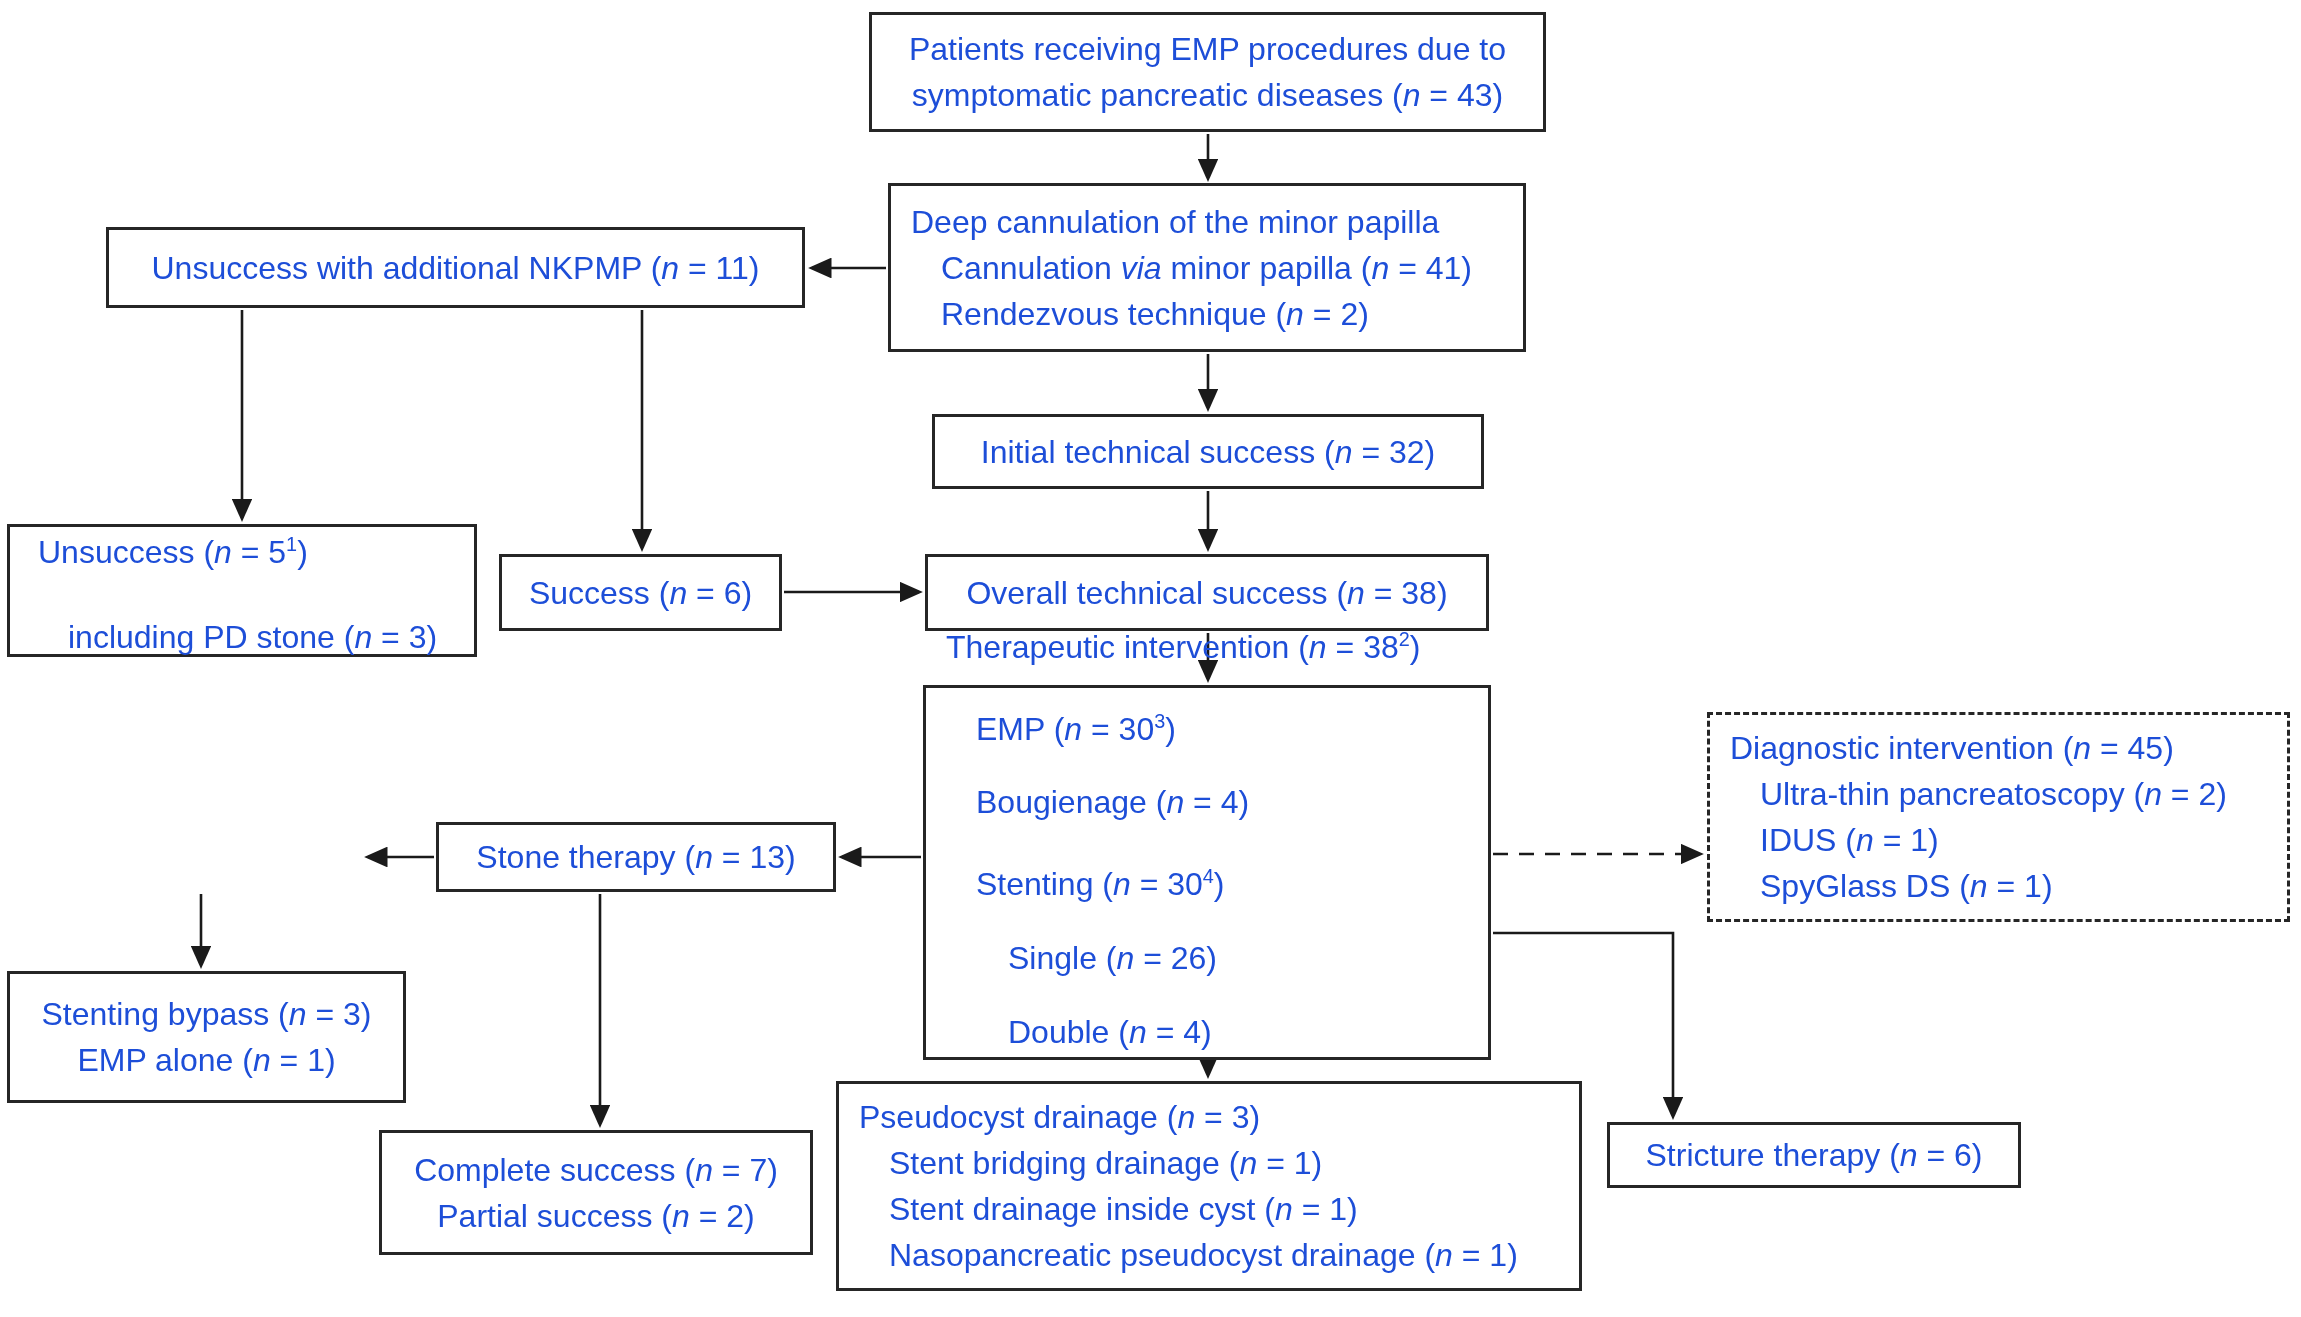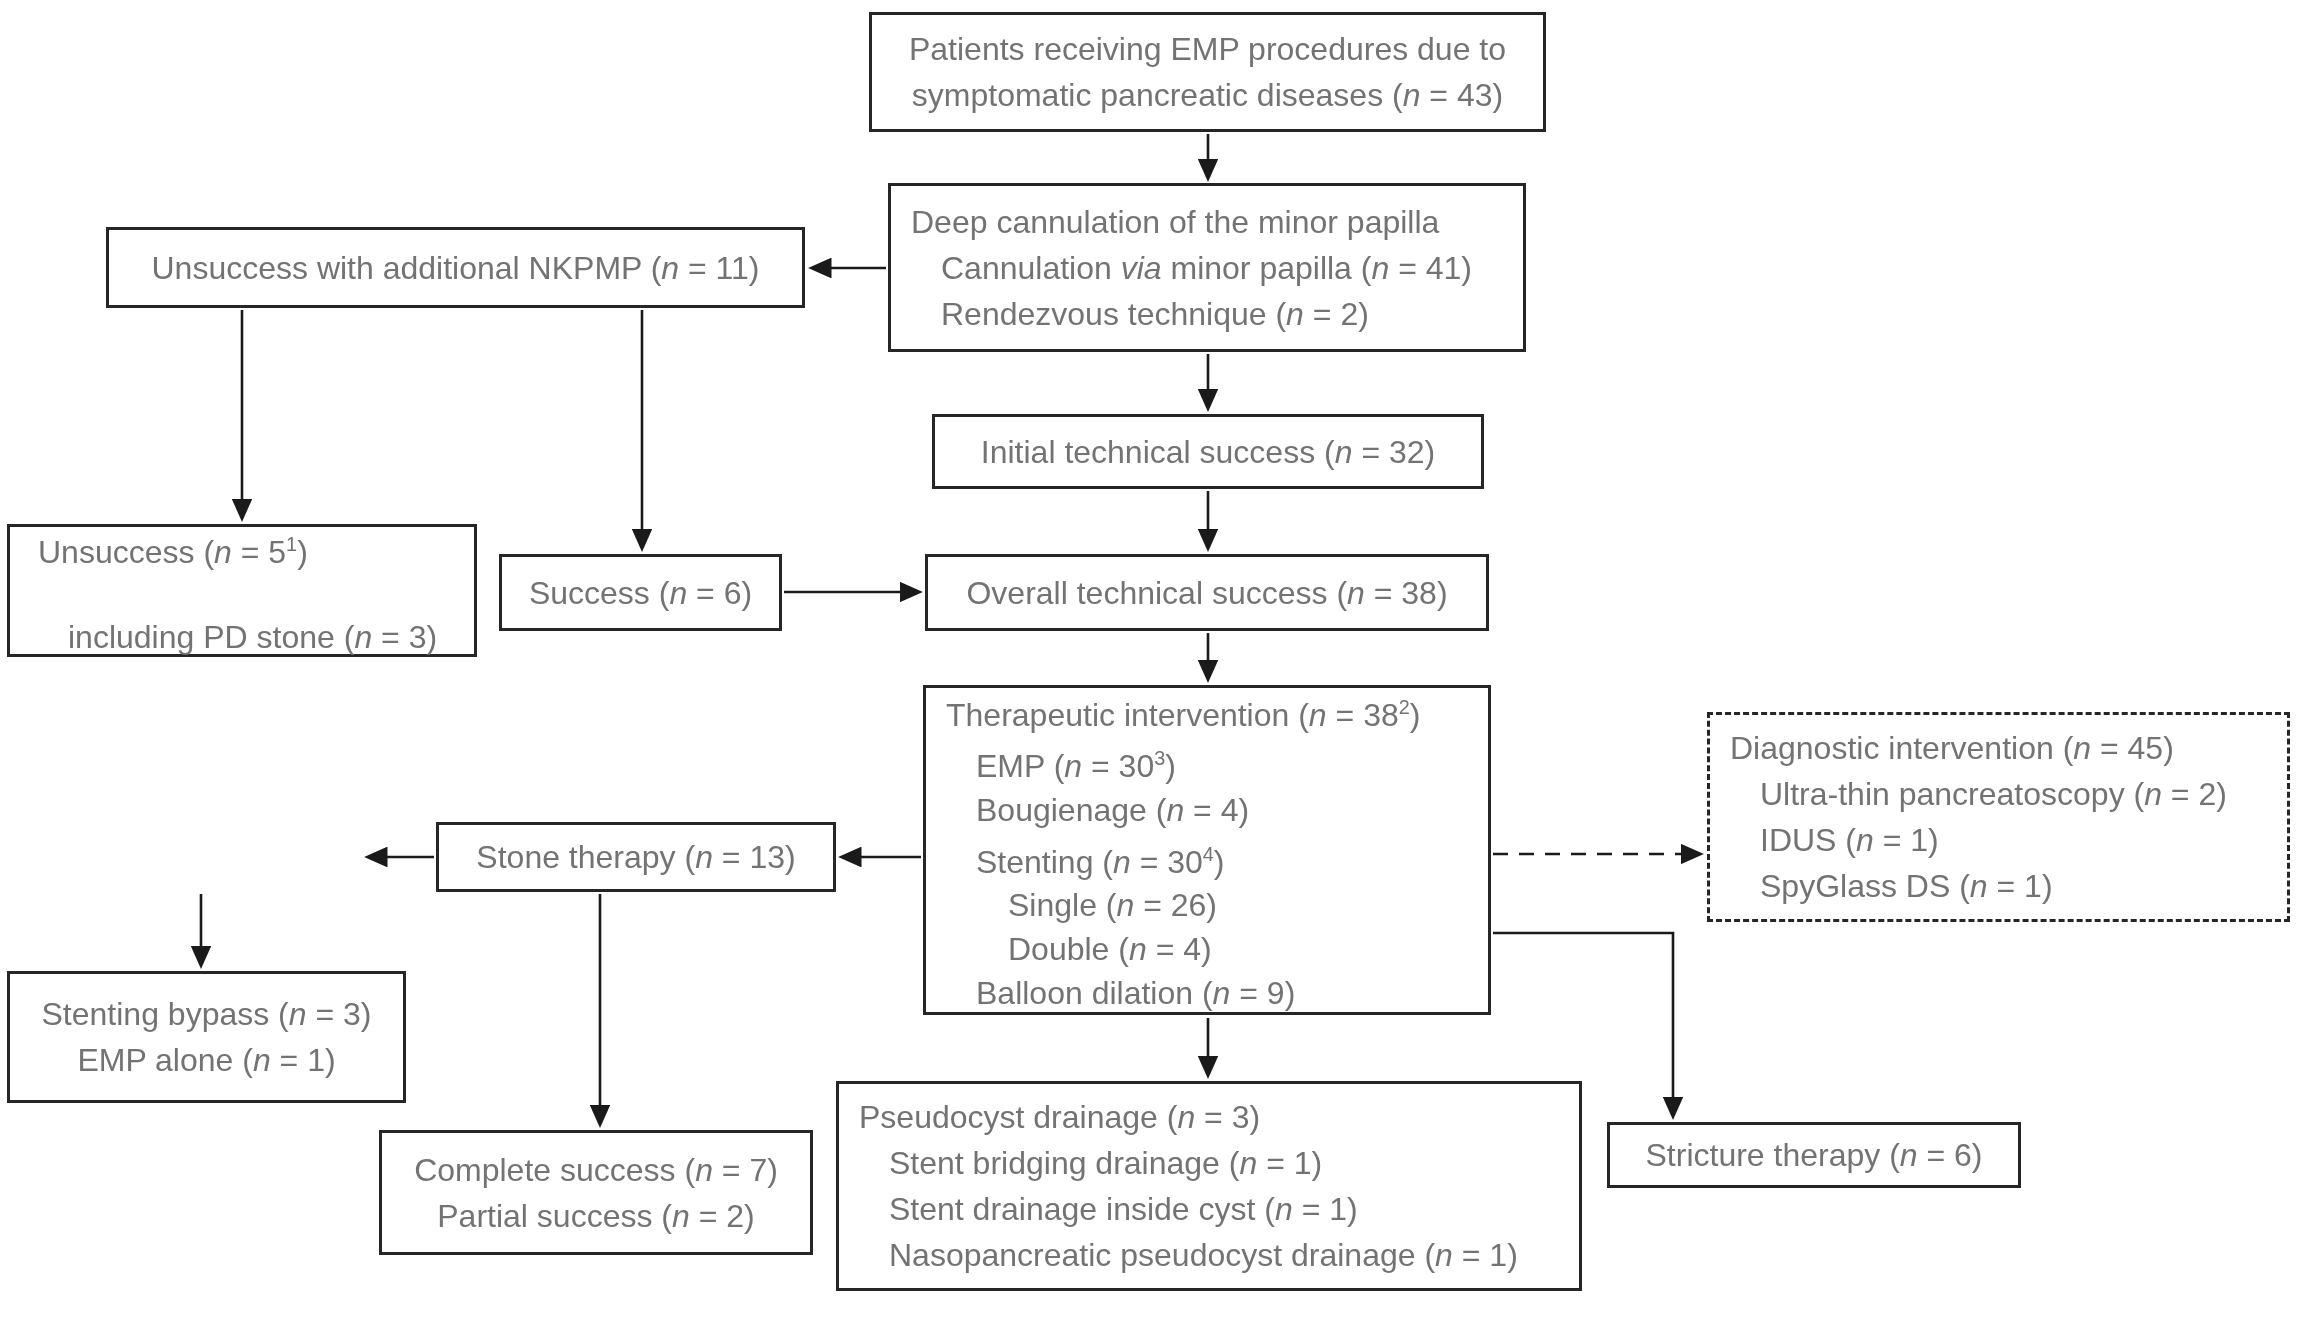--- a/index.html
+++ b/index.html
@@ -2,21 +2,21 @@
 <html><head>
 <meta charset="utf-8">
 <style>
   html, body { margin: 0; padding: 0; background: #ffffff; }
   .canvas {
     position: relative;
     width: 2301px;
     height: 1317px;
     background: #ffffff;
     font-family: "Liberation Sans", "DejaVu Sans", sans-serif;
-    color: #737373;
+    color: #1d4ed8;
     overflow: hidden;
   }
   svg.overlay {
     position: absolute;
     left: 0; top: 0;
     width: 2301px; height: 1317px;
   }
   svg.overlay line, svg.overlay polyline {
     stroke: #1a1a1a;
     stroke-width: 2.6;
@@ -45,21 +45,21 @@
   sup { font-size: 0.62em; }
 
   
   #box-patients        { left: 869px;  top: 12px;   width: 677px; height: 120px; }
   #box-cannulation     { left: 888px;  top: 183px;  width: 638px; height: 169px; }
   #box-nkpmp           { left: 106px;  top: 227px;  width: 699px; height: 81px;  }
   #box-initial         { left: 932px;  top: 414px;  width: 552px; height: 75px;  }
   #box-unsuccess-final { left: 7px;    top: 524px;  width: 470px; height: 133px; gap: 40px; }
   #box-success         { left: 499px;  top: 554px;  width: 283px; height: 77px;  }
   #box-overall         { left: 925px;  top: 554px;  width: 564px; height: 77px;  }
-  #box-therapeutic     { left: 923px;  top: 685px;  width: 568px; height: 330px; }
+  #box-therapeutic     { left: 923px;  top: 685px;  width: 568px; height: 375px; gap: 30px; }
   #box-diagnostic      { left: 1707px; top: 712px;  width: 583px; height: 210px; }
   #box-unsuccess-stone { left: 40px;   top: 822px;  width: 322px; height: 70px;  }
   #box-stone           { left: 436px;  top: 822px;  width: 400px; height: 70px;  }
   #box-bypass          { left: 7px;    top: 971px;  width: 399px; height: 132px; }
   #box-complete        { left: 379px;  top: 1130px; width: 434px; height: 125px; }
   #box-pseudocyst      { left: 836px;  top: 1081px; width: 746px; height: 210px; }
   #box-stricture       { left: 1607px; top: 1122px; width: 414px; height: 66px;  }
 </style>
 </head>
 <body>

